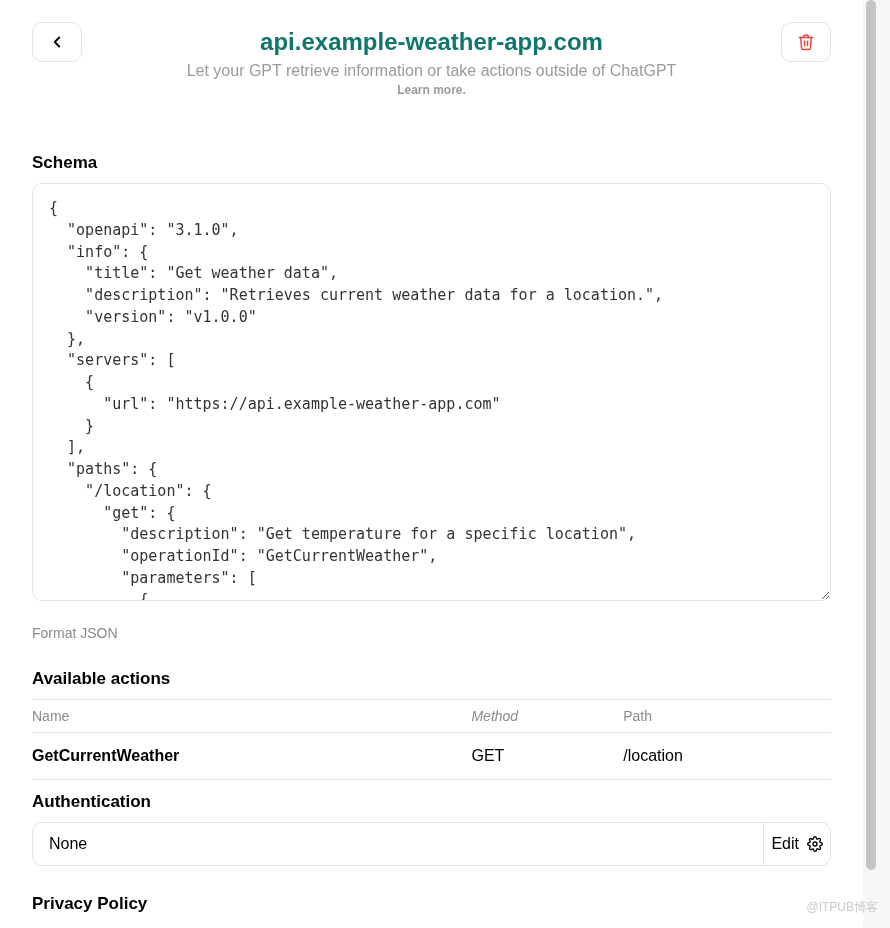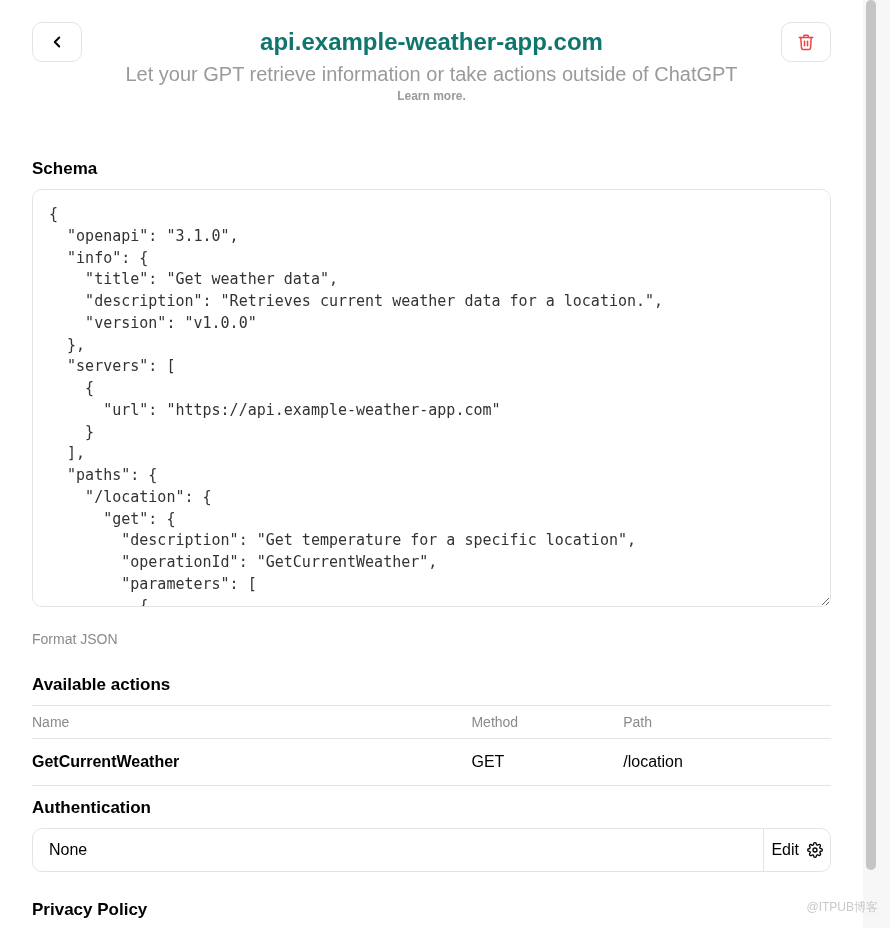--- a/index.html
+++ b/index.html
@@ -70,21 +70,21 @@
       text-align: center;
       padding-top: 4px;
     }
     .header-title {
       font-size: 24px;
       font-weight: 700;
       color: #0f766e;
       line-height: 1.3;
     }
     .header-subtitle {
-      font-size: 20px;
+      font-size: 16px;
       color: #9a9a9a;
       line-height: 1.5;
       margin-top: 2px;
     }
     .learn-more {
       font-size: 12px;
       color: #9a9a9a;
       font-weight: 600;
     }
     .delete-btn {
@@ -152,21 +152,21 @@
     .actions-table td {
       padding: 14px 0;
       font-size: 16px;
       color: #000;
       border-bottom: 1px solid #e3e3e3;
     }
     .actions-table td.name-cell {
       font-weight: 700;
     }
     .col-name { width: 55%; margin-left: 21px; }
-    .col-method { width: 19%; }
+    .col-method { width: 19%; font-style: italic; }
     .col-path { width: 26%; }
     .auth-section {
       margin-top: 12px;
     }
     .auth-row {
       display: flex;
       border: 1px solid #e3e3e3;
       border-radius: 10px;
       overflow: hidden;
     }

